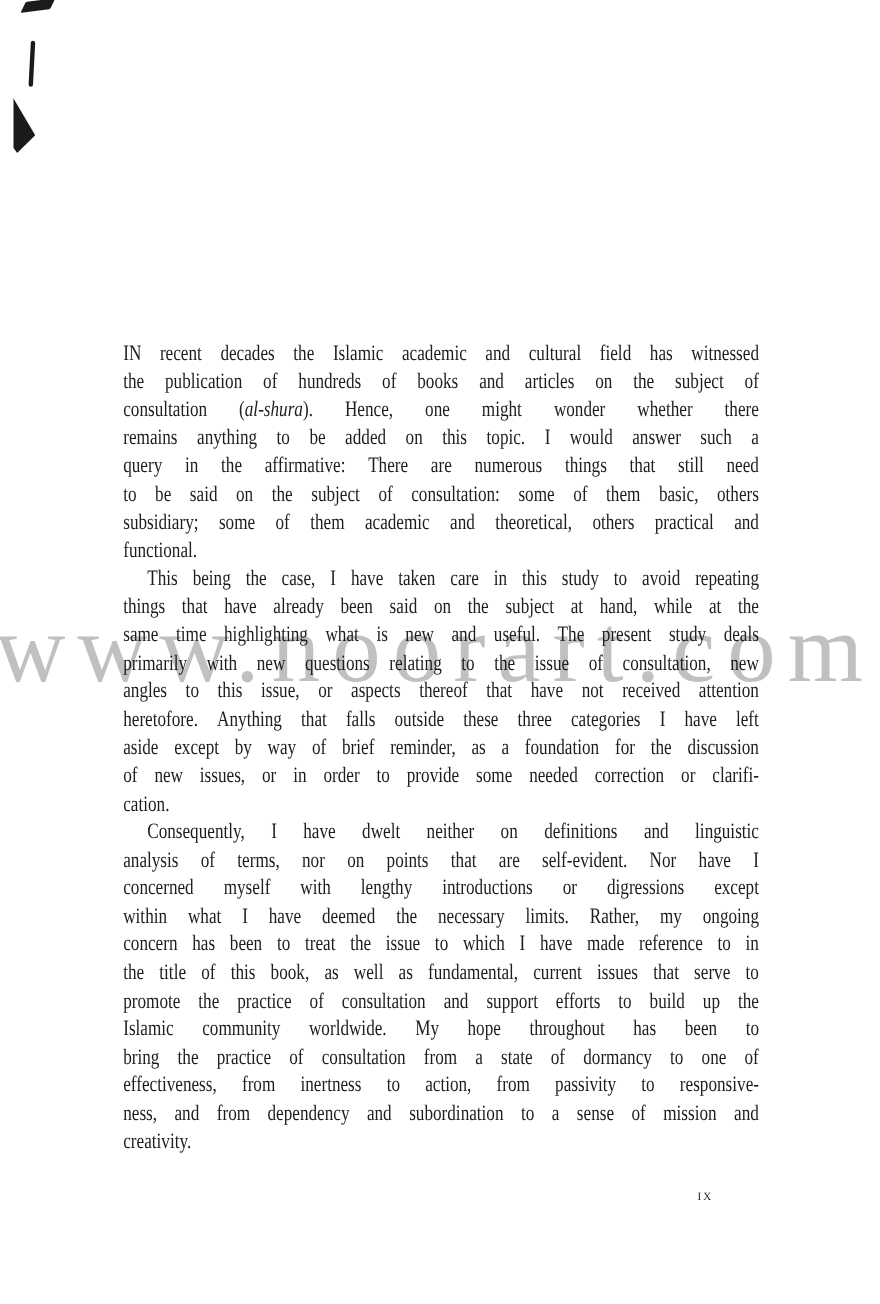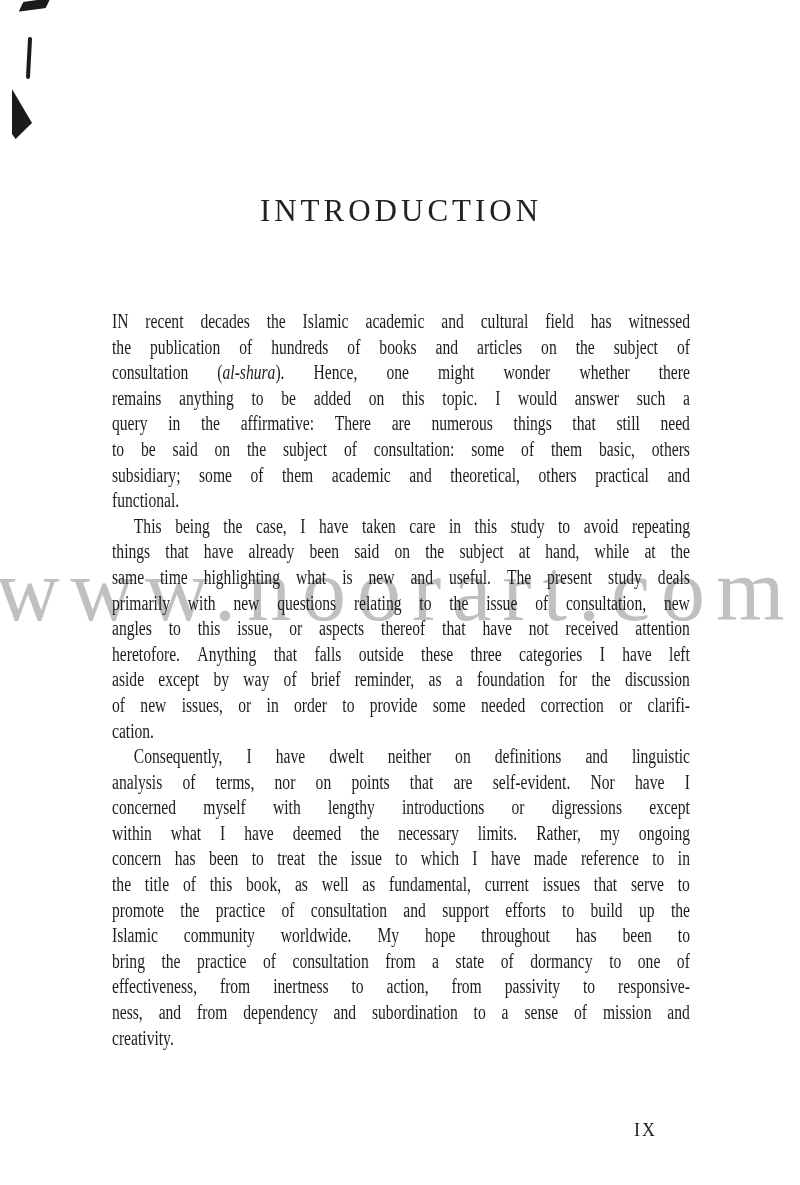--- a/index.html
+++ b/index.html
@@ -52,38 +52,36 @@
     line-height:25.6px;
     font-size:20px;
     white-space:nowrap;
     color:#1d1d1d;
   }
   .line.j{display:flex;justify-content:space-between;}
   .line.ind{padding-left:28px;}
   .pageno{
     position:absolute;
     top:1083px;left:634px;
-    font-size:18px;
+    font-size:10px;
     letter-spacing:2px;
     color:#1d1d1d;
     z-index:2;
-    margin-top:37px;
   }
 </style>
 </head>
 <body>
 
 <div class="page">
   <div class="mark mark1"></div>
   <div class="mark mark2"></div>
   <div class="mark mark3"></div>
 
   <div class="watermark">www.noorart.com</div>
 
-  <h1 class="title">INTRODUCTION</h1>
 
   <div class="body-text">
       <div class="line j">
         <span><span>IN</span></span>
         <span><span>recent</span></span>
         <span><span>decades</span></span>
         <span><span>the</span></span>
         <span><span>Islamic</span></span>
         <span><span>academic</span></span>
         <span><span>and</span></span>

